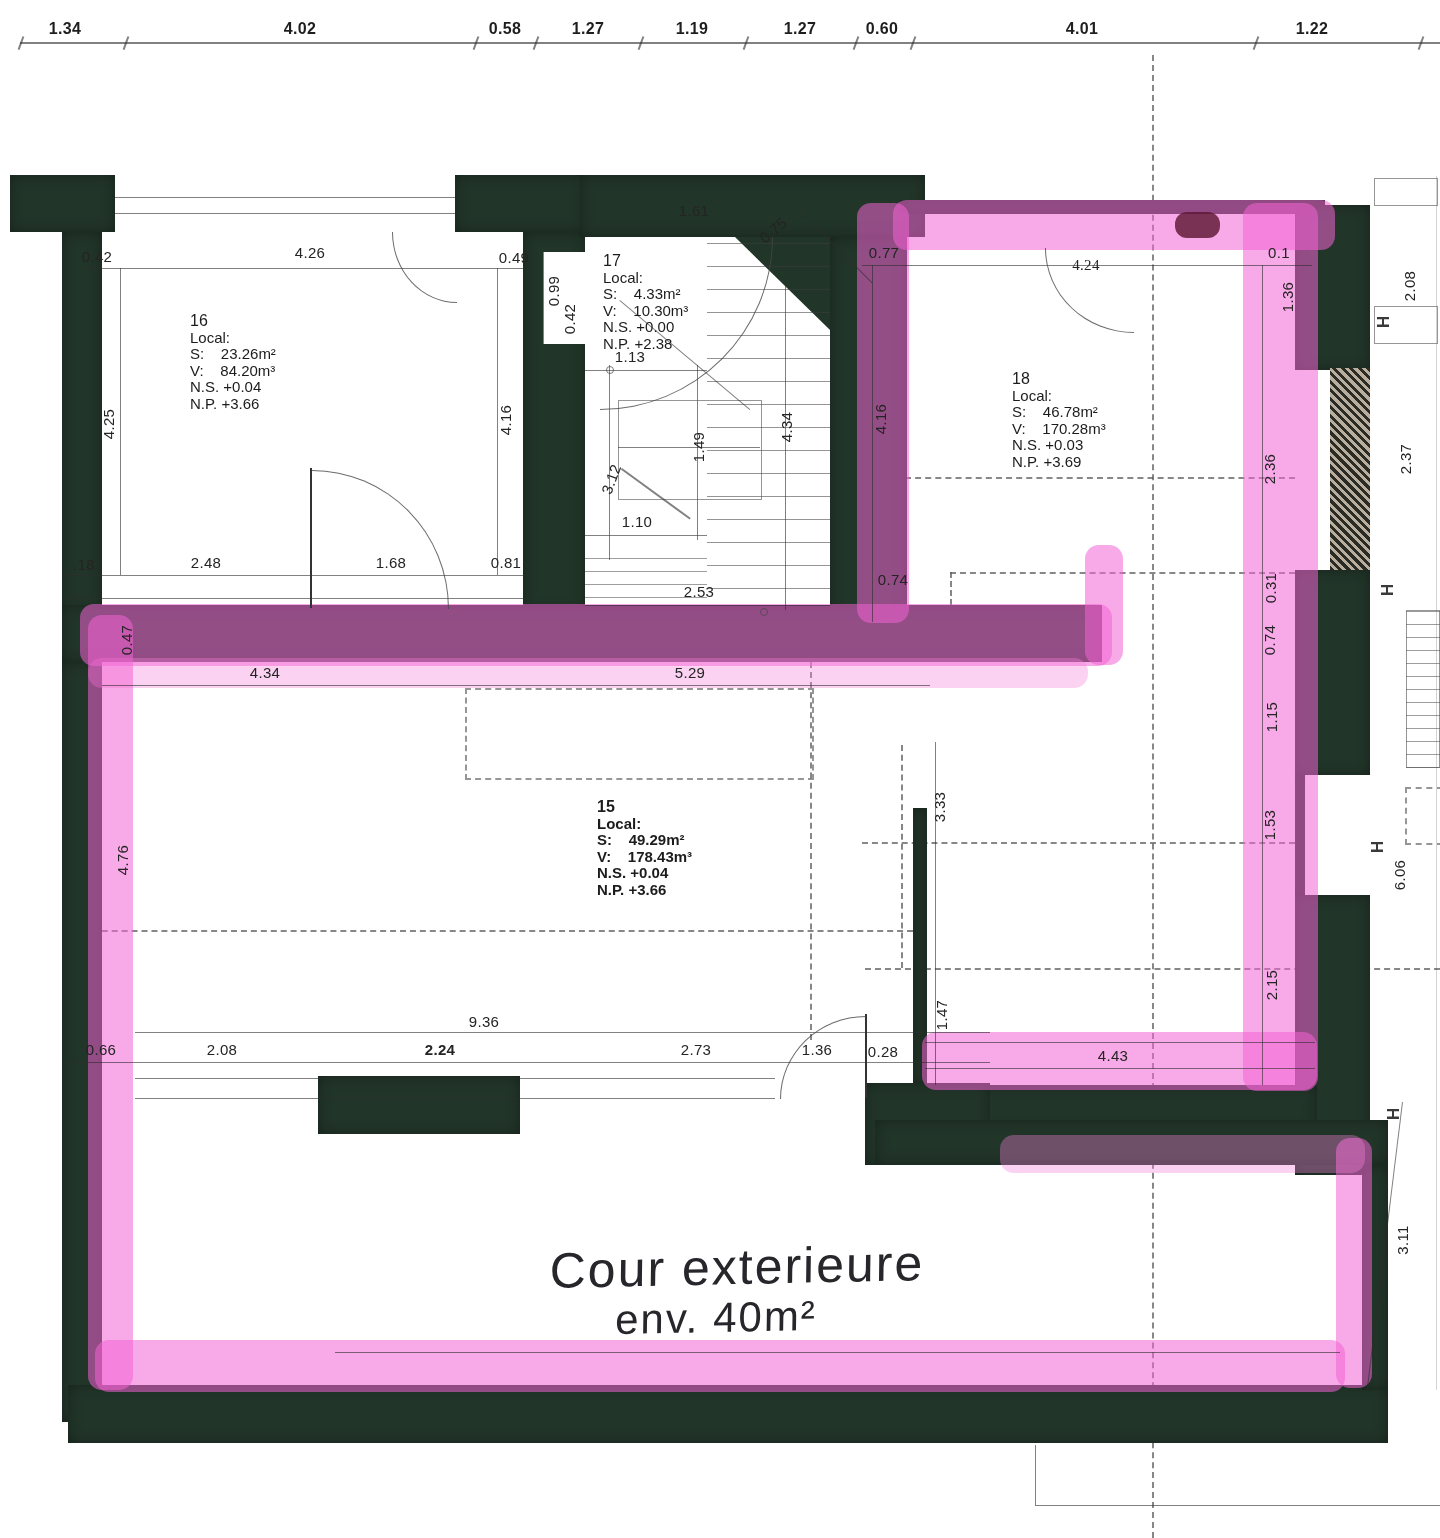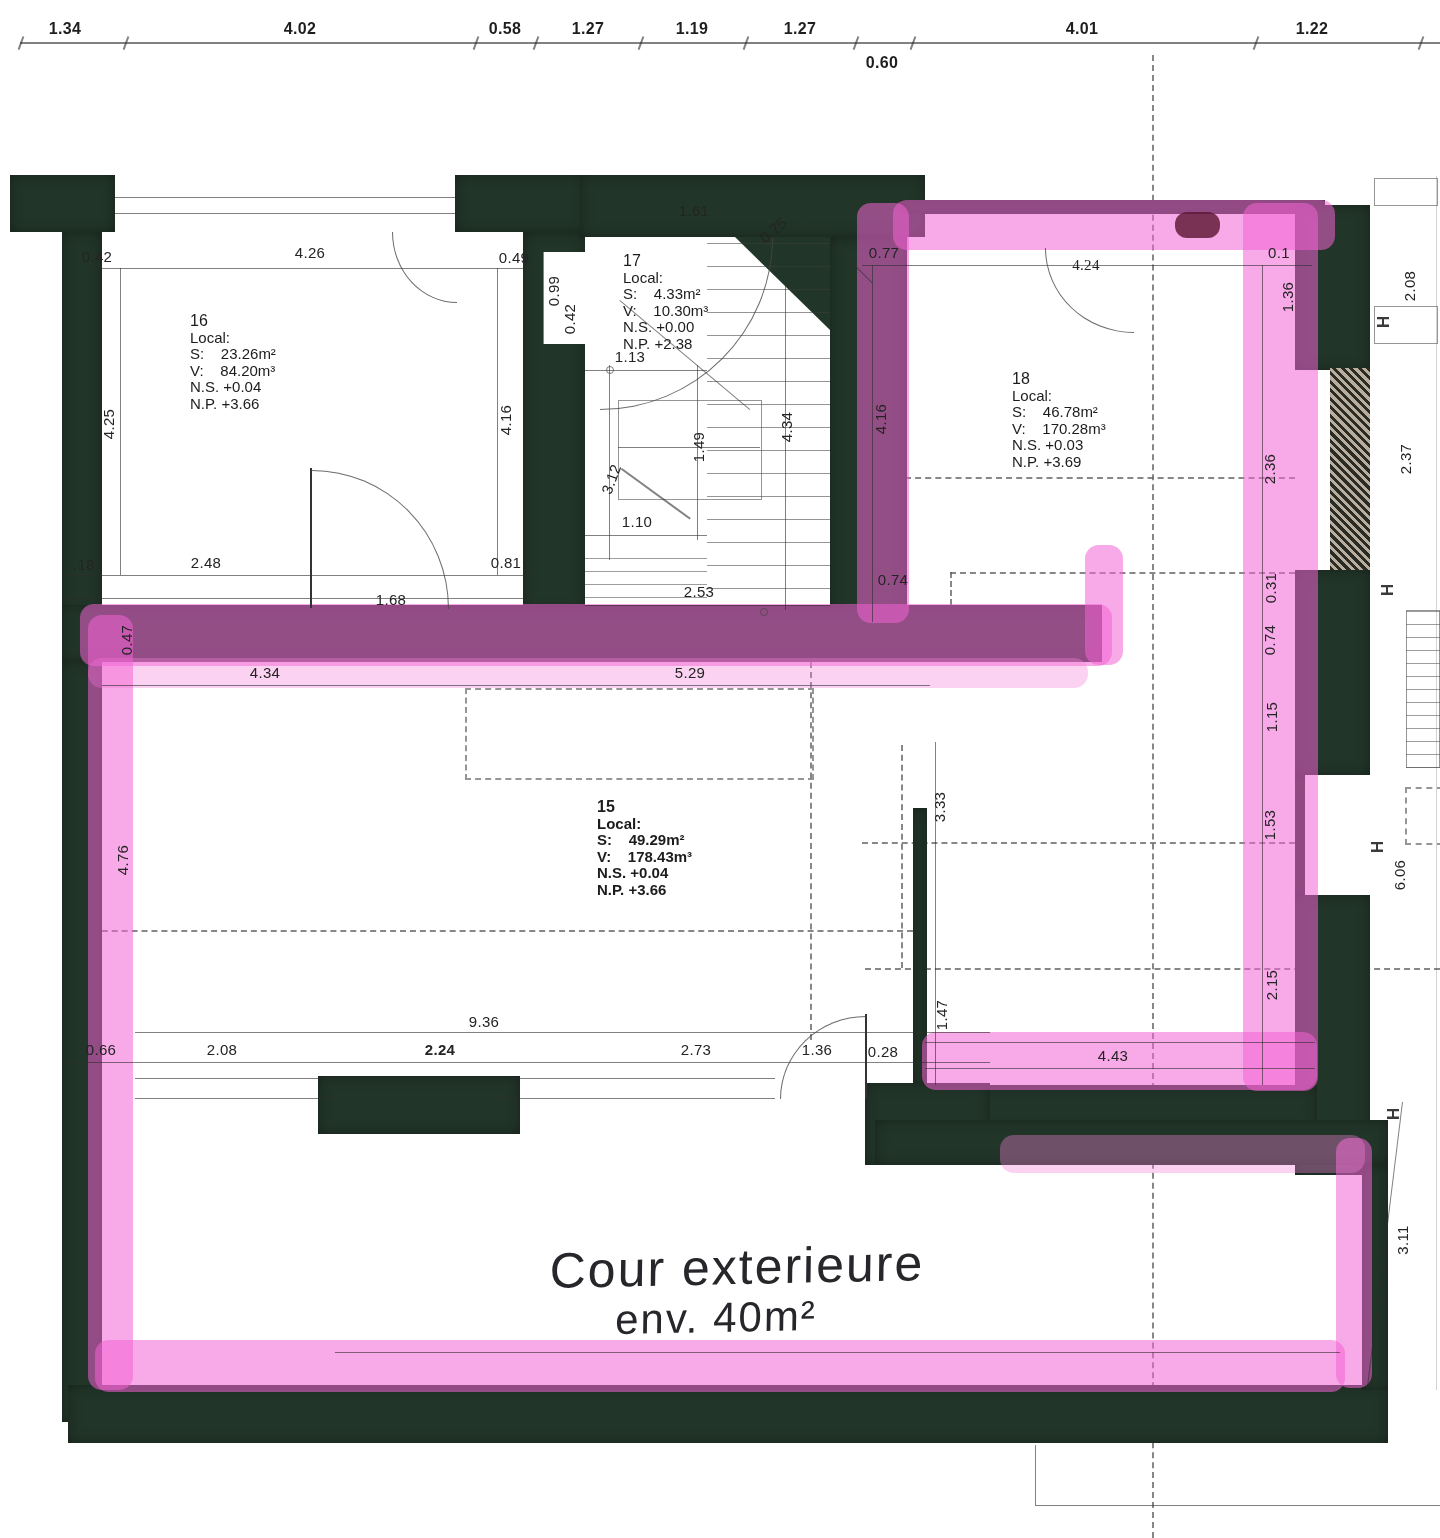--- a/index.html
+++ b/index.html
@@ -158,33 +158,33 @@
   <span class="ibeam" style="left:1370px;top:837px">H</span>
   <span class="ibeam" style="left:1386px;top:1104px">H</span>
 
   <div id="ruler-labels" class="abs" style="left:0;top:0">
       <span class="rlab" style="left: 65px; top: 29px;">1.34</span>
       <span class="rlab" style="left: 300px; top: 29px;">4.02</span>
       <span class="rlab" style="left: 505px; top: 29px;">0.58</span>
       <span class="rlab" style="left: 588px; top: 29px;">1.27</span>
       <span class="rlab" style="left: 692px; top: 29px;">1.19</span>
       <span class="rlab" style="left: 800px; top: 29px;">1.27</span>
-      <span class="rlab" style="left: 882px; top: 29px; margin-top: 34px;">0.60</span>
+      <span class="rlab" style="left: 882px; top: 29px;">0.60</span>
       <span class="rlab" style="left: 1082px; top: 29px;">4.01</span>
       <span class="rlab" style="left: 1312px; top: 29px;">1.22</span>
     </div>
   <div id="dim-layer" class="abs" style="left:0;top:0">
       <span class="dim" style="left: 97px; top: 256px; transform: translate(-50%, -50%) rotate(0deg);">0.42</span>
       <span class="dim" style="left: 310px; top: 252px; transform: translate(-50%, -50%) rotate(0deg);">4.26</span>
       <span class="dim" style="left: 514px; top: 257px; transform: translate(-50%, -50%) rotate(0deg);">0.49</span>
       <span class="dim" style="left: 108px; top: 424px; transform: translate(-50%, -50%) rotate(-90deg);">4.25</span>
       <span class="dim" style="left: 505px; top: 420px; transform: translate(-50%, -50%) rotate(-90deg);">4.16</span>
       <span class="dim" style="left: 84px; top: 564px; transform: translate(-50%, -50%) rotate(0deg);">.18</span>
       <span class="dim" style="left: 206px; top: 562px; transform: translate(-50%, -50%) rotate(0deg);">2.48</span>
-      <span class="dim" style="left: 391px; top: 562px; transform: translate(-50%, -50%) rotate(0deg); margin-top: 37px;">1.68</span>
+      <span class="dim" style="left: 391px; top: 562px; transform: translate(-50%, -50%) rotate(0deg);">1.68</span>
       <span class="dim" style="left: 506px; top: 562px; transform: translate(-50%, -50%) rotate(0deg);">0.81</span>
       <span class="dim" style="left: 694px; top: 210px; transform: translate(-50%, -50%) rotate(0deg);">1.61</span>
       <span class="dim" style="left: 773px; top: 230px; transform: translate(-50%, -50%) rotate(-40deg);">0.75</span>
       <span class="dim" style="left: 553px; top: 291px; transform: translate(-50%, -50%) rotate(-90deg);">0.99</span>
       <span class="dim" style="left: 569px; top: 319px; transform: translate(-50%, -50%) rotate(-90deg);">0.42</span>
       <span class="dim" style="left: 630px; top: 356px; transform: translate(-50%, -50%) rotate(0deg);">1.13</span>
       <span class="dim" style="left: 698px; top: 447px; transform: translate(-50%, -50%) rotate(-90deg);">1.49</span>
       <span class="dim" style="left: 611px; top: 479px; transform: translate(-50%, -50%) rotate(-70deg);">3.12</span>
       <span class="dim" style="left: 637px; top: 521px; transform: translate(-50%, -50%) rotate(0deg);">1.10</span>
       <span class="dim" style="left: 786px; top: 427px; transform: translate(-50%, -50%) rotate(-90deg);">4.34</span>
@@ -215,21 +215,21 @@
       <span class="dim" style="left: 484px; top: 1021px; transform: translate(-50%, -50%) rotate(0deg);">9.36</span>
       <span class="dim" style="left: 101px; top: 1049px; transform: translate(-50%, -50%) rotate(0deg);">0.66</span>
       <span class="dim" style="left: 222px; top: 1049px; transform: translate(-50%, -50%) rotate(0deg);">2.08</span>
       <span class="dim" style="left: 440px; top: 1049px; transform: translate(-50%, -50%) rotate(0deg); font-weight: bold;">2.24</span>
       <span class="dim" style="left: 696px; top: 1049px; transform: translate(-50%, -50%) rotate(0deg);">2.73</span>
       <span class="dim" style="left: 817px; top: 1049px; transform: translate(-50%, -50%) rotate(0deg);">1.36</span>
       <span class="dim" style="left: 883px; top: 1051px; transform: translate(-50%, -50%) rotate(0deg);">0.28</span>
     </div>
   <div id="room-layer" class="abs" style="left:0;top:0">
       <div class="roomlabel" style="left: 190px; top: 312px;"><div>16</div><div>Local:</div><div>S:    23.26m²</div><div>V:    84.20m³</div><div>N.S. +0.04</div><div>N.P. +3.66</div></div>
-      <div class="roomlabel" style="left: 603px; top: 252px; margin-left: 20px;"><div>17</div><div>Local:</div><div>S:    4.33m²</div><div>V:    10.30m³</div><div>N.S. +0.00</div><div>N.P. +2.38</div></div>
+      <div class="roomlabel" style="left: 603px; top: 252px;"><div>17</div><div>Local:</div><div>S:    4.33m²</div><div>V:    10.30m³</div><div>N.S. +0.00</div><div>N.P. +2.38</div></div>
       <div class="roomlabel" style="left: 1012px; top: 370px;"><div>18</div><div>Local:</div><div>S:    46.78m²</div><div>V:    170.28m³</div><div>N.S. +0.03</div><div>N.P. +3.69</div></div>
       <div class="roomlabel" style="left: 597px; top: 798px; font-weight: bold;"><div>15</div><div>Local:</div><div>S:    49.29m²</div><div>V:    178.43m³</div><div>N.S. +0.04</div><div>N.P. +3.66</div></div>
     </div>
 
   <div id="hand1" class="hand" style="left:737px;top:1267px">Cour exterieure</div>
   <div id="hand2" class="hand" style="left:716px;top:1318px">env. 40m²</div>
 
 </div>
 
 </body></html>

